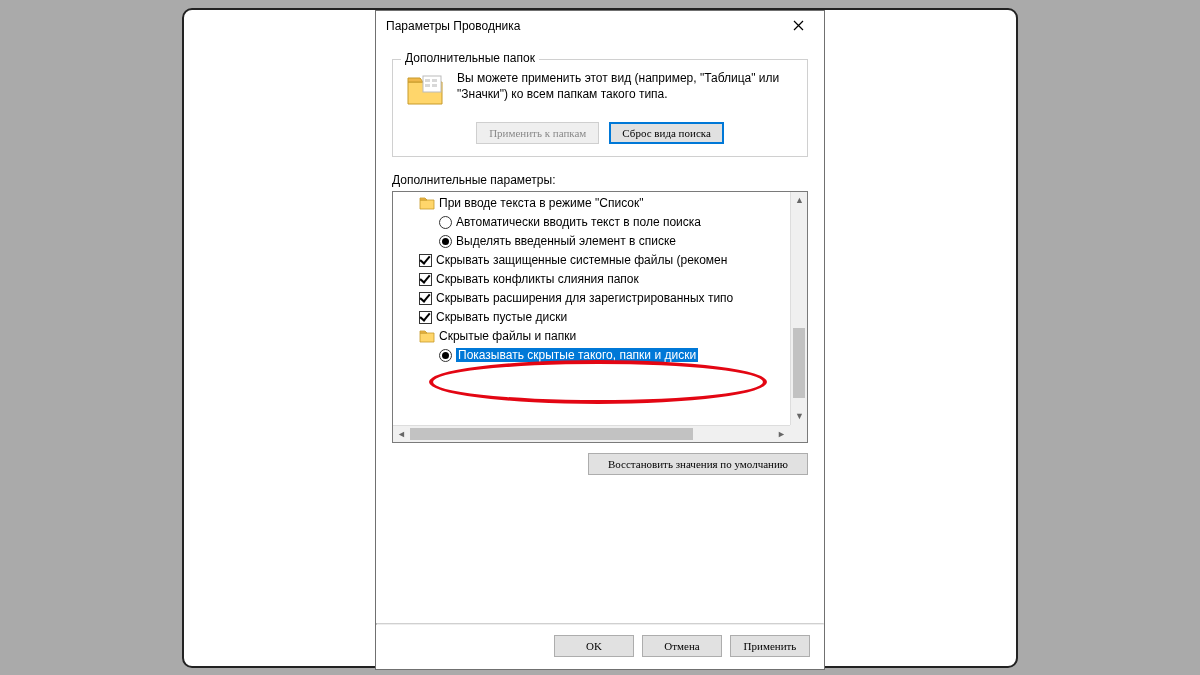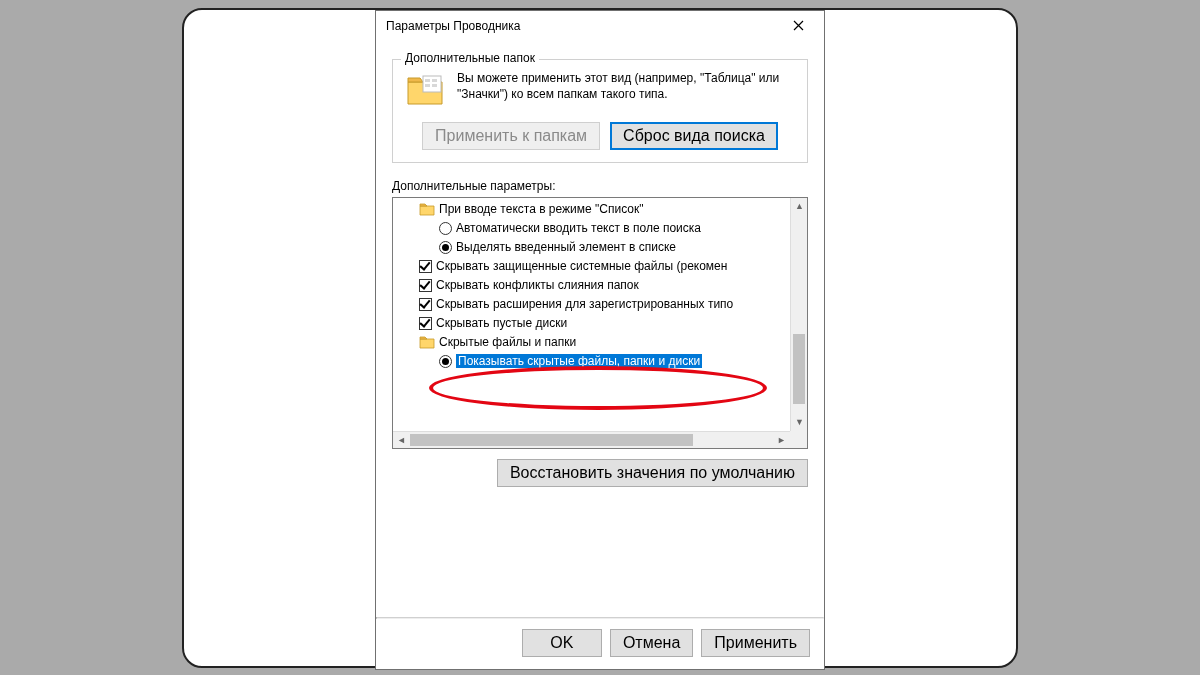--- a/index.html
+++ b/index.html
@@ -13,21 +13,21 @@
     justify-content: center;
     height: 675px;
     width: 1200px;
     overflow: hidden;
   }
   .outer-frame {
     background: #fff;
     width: 836px;
     height: 660px;
     border: 2px solid #222;
-    border-radius: 20px;
+    border-radius: 10px;
     display: flex;
     justify-content: center;
     position: relative;
   }
   .dialog {
     width: 450px;
     height: 660px;
     background: #fff;
     border: 1px solid #707070;
     position: relative;
@@ -106,22 +106,22 @@
   }
   .folder-icon svg { width: 40px; height: 40px; }
   .folderview-text { font-size: 12px; line-height: 1.35; }
   .folderview-buttons {
     display: flex;
     gap: 10px;
     margin-top: 12px;
     justify-content: center;
   }
   .btn {
-    font-family: Liberation Sans, sans-serif;
-    font-size: 16px;
+    font-family: Liberation Serif, serif;
+    font-size: 11px;
     padding: 4px 12px;
     background: #e1e1e1;
     border: 1px solid #adadad;
     min-width: 110px;
   }
   .btn.disabled {
     color: #8a8a8a;
     background: #efefef;
     border-color: #cfcfcf;
   }
@@ -337,21 +337,21 @@
                 <svg viewBox="0 0 16 14">
                   <path d="M1 4 L1 13 L15 13 L15 4 Z" fill="#ffd66b" stroke="#c79a2a" stroke-width="0.8"></path>
                   <path d="M1 4 L1 2 L6 2 L8 4 Z" fill="#f0b84a" stroke="#c79a2a" stroke-width="0.8"></path>
                 </svg>
               </span>
               <span class="row-label">Скрытые файлы и папки</span>
             </div>
             <div class="tree-row">
               <span class="ind ind2"></span>
               <span class="radio sel"></span>
-              <span class="row-label selected">Показывать скрытые файлы, папки и диски</span>
+              <span class="row-label selected">Показывать скрытые такого, папки и диски</span>
             </div>
           </div>
 
         <div class="vscroll">
           <div class="sbtn">▲</div>
           <div class="vtrack">
             <div class="vthumb" style="top:60%; height:35%;"></div>
           </div>
           <div class="sbtn">▼</div>
         </div>

